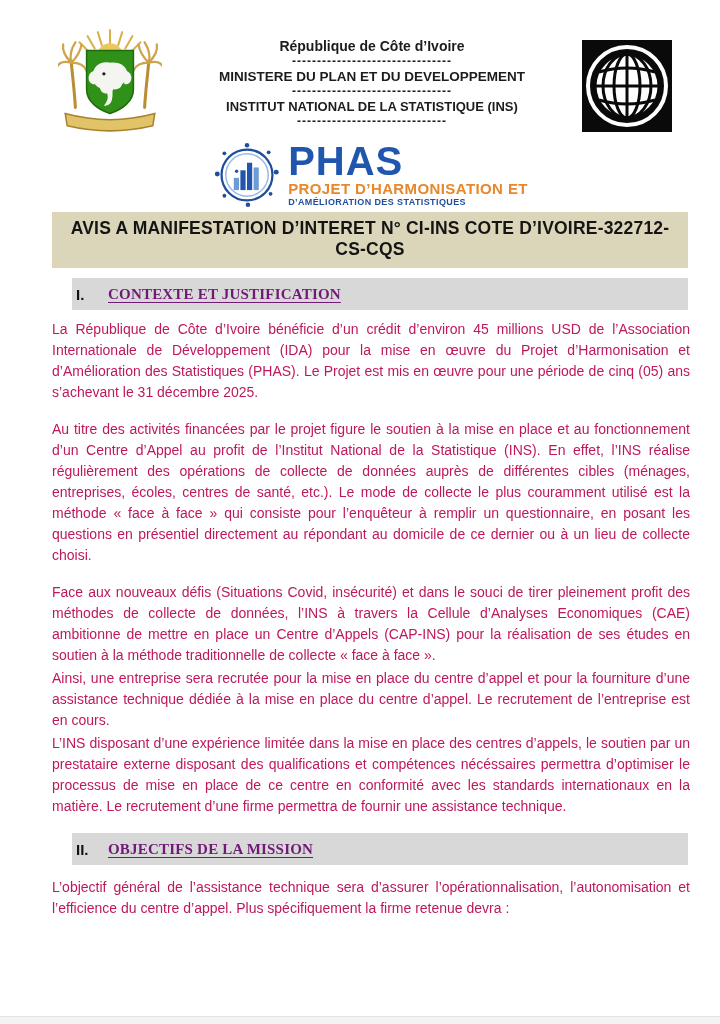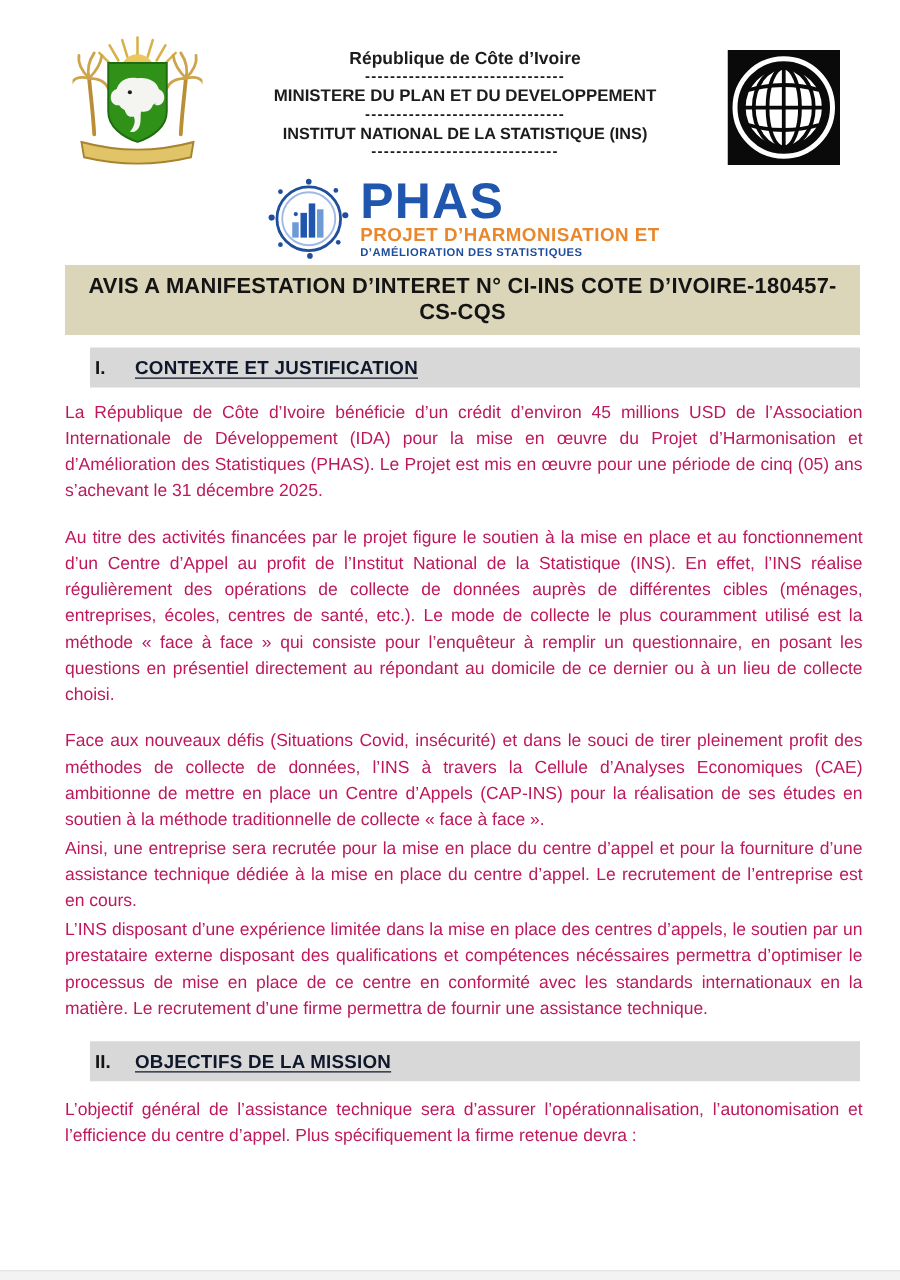--- a/index.html
+++ b/index.html
@@ -28,21 +28,21 @@
   .phas-tag2 { font-size: 9px; font-weight: bold; color: #1F4E9C; letter-spacing: .4px; }
 
   
   .banner { background: #DBD5BA; margin: 2px 2px 0 0; padding: 6px 14px 8px 14px; text-align: center; }
   .banner-line1 { font-size: 17.5px; font-weight: bold; color: #141414; letter-spacing: .2px; }
   .banner-line2 { font-size: 12px; font-weight: bold; color: #141414; line-height: 15.5px; margin-top: 3px; }
 
   
   .sec-heading { background: #D8D8D8; display: flex; align-items: center; height: 32px; margin-left: 20px; margin-right: 2px; padding-left: 4px; }
   .sec-num { font-size: 15px; font-weight: bold; color: #141414; width: 32px; }
-  .sec-title { font-size: 15px; font-weight: bold; color: #0f172a; text-decoration: underline; text-underline-offset: 3px; letter-spacing: .2px; }
+  .sec-title { font-size: 15px; font-weight: bold; color: #701a75; text-decoration: underline; text-underline-offset: 3px; letter-spacing: .2px; font-family: Liberation Serif, serif; }
 
   
   .doc-body { margin-top: 9px; }
   .doc-p { font-size: 14px; line-height: 21px; text-align: justify; color: #be185d; margin-bottom: 16px; }
   .doc-p.flow { margin-bottom: 2px; }
   .doc-p.last-of-sec { margin-bottom: 12px; }
   .sec-heading.second { margin-top: 2px; }
   .doc-body.second { margin-top: 12px; }
 
   
@@ -145,21 +145,21 @@
       </g>
     </svg>
     <div class="phas-textcol">
       <div class="phas-acronym">PHAS</div>
       <div class="phas-tag1">PROJET D’HARMONISATION ET</div>
       <div class="phas-tag2">D’AMÉLIORATION DES STATISTIQUES</div>
     </div>
   </div>
 
   <div class="banner">
-    <div class="banner-line1">AVIS A MANIFESTATION D’INTERET N° CI-INS COTE D’IVOIRE-180457-CS-CQS</div>
+    <div class="banner-line1">AVIS A MANIFESTATION D’INTERET N° CI-INS COTE D’IVOIRE-322712-CS-CQS</div>
   </div>
 
   <div class="sec-heading" style="margin-top: 10px;">
     <span class="sec-num">I.</span>
     <span class="sec-title">CONTEXTE ET JUSTIFICATION</span>
   </div>
 
   <div class="doc-body">
     <p class="doc-p">La République de Côte d’Ivoire bénéficie d’un crédit d’environ 45 millions USD de l’Association Internationale de Développement (IDA) pour la mise en œuvre du Projet d’Harmonisation et d’Amélioration des Statistiques (PHAS). Le Projet est mis en œuvre pour une période de cinq (05) ans s’achevant le 31 décembre 2025.</p>
     <p class="doc-p">Au titre des activités financées par le projet figure le soutien à la mise en place et au fonctionnement d’un Centre d’Appel au profit de l’Institut National de la Statistique (INS). En effet, l’INS réalise régulièrement des opérations de collecte de données auprès de différentes cibles (ménages, entreprises, écoles, centres de santé, etc.). Le mode de collecte le plus couramment utilisé est la méthode « face à face » qui consiste pour l’enquêteur à remplir un questionnaire, en posant les questions en présentiel directement au répondant au domicile de ce dernier ou à un lieu de collecte choisi.</p>

